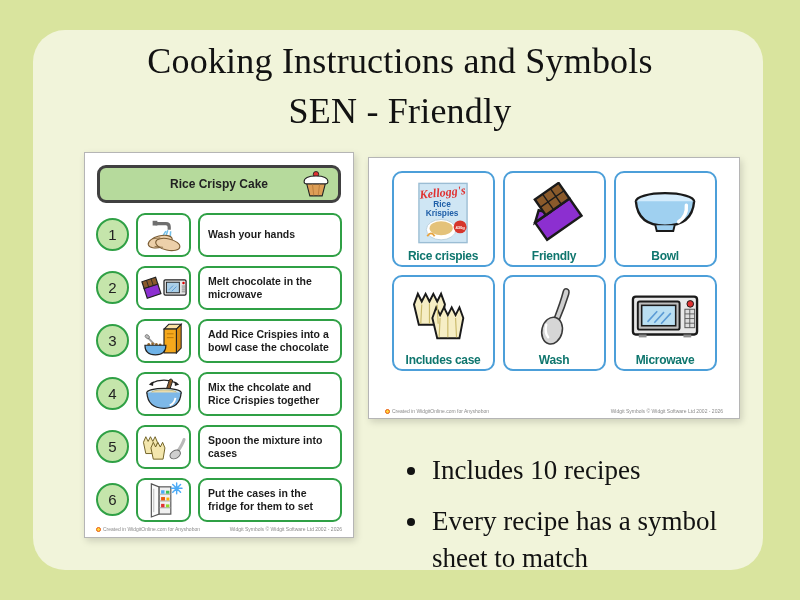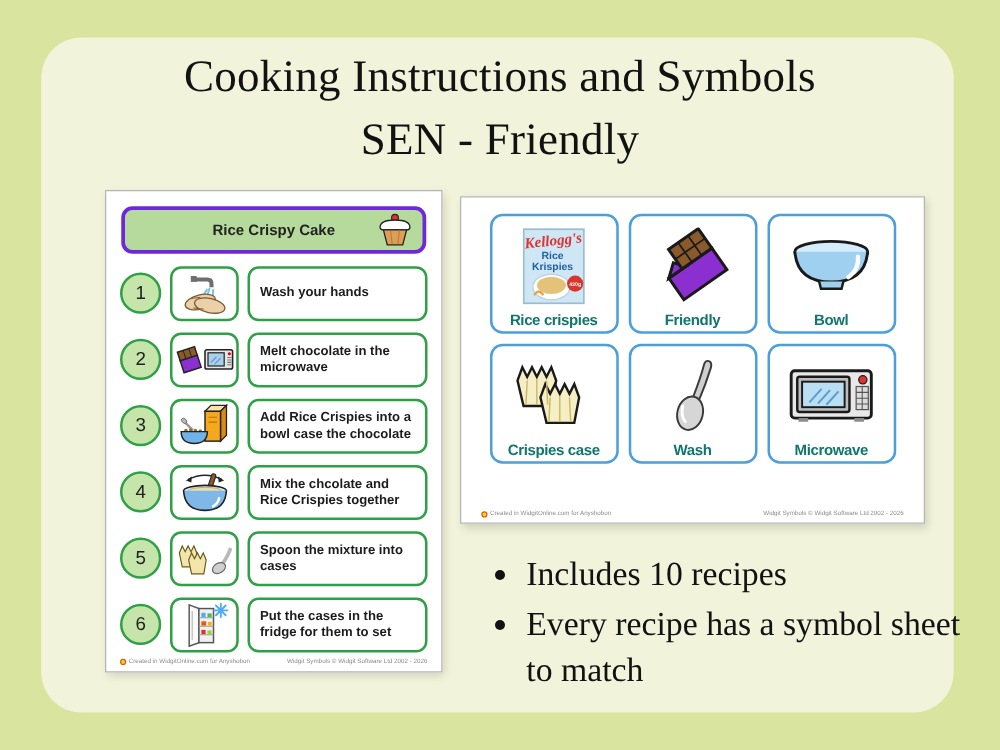--- a/index.html
+++ b/index.html
@@ -19,21 +19,21 @@
     font-size:36px;line-height:50px;letter-spacing:.2px;
   }
   
   .doc{background:#fff;border:1px solid #b5b5b5;box-shadow:2px 3px 7px rgba(0,0,0,.15);box-sizing:border-box;}
   .recipe-doc{
     position:absolute;left:84px;top:152px;width:270px;height:386px;
     display:flex;flex-direction:column;padding:8px 10px 4px 10px;
   }
   .recipe-header{
     position:relative;flex:none;height:32px;margin:4px 2px 9px 2px;
-    background:#b6da9c;border:3px solid #6d28d9;border-radius:9px;
+    background:#b6da9c;border:3px solid #404040;border-radius:9px;
     display:flex;align-items:center;justify-content:center;
   }
   .recipe-header .hdr-label{font-size:12px;font-weight:bold;color:#222;}
   .recipe-header svg{position:absolute;right:7px;top:1px;}
   .steps{display:flex;flex-direction:column;gap:8px;margin:0 1px;}
   .step-row{display:flex;align-items:center;gap:7px;height:45px;}
   .num-circle{
     flex:none;width:29px;height:29px;border-radius:50%;
     background:#c5e5ab;border:2.5px solid #2fa045;
     display:flex;align-items:center;justify-content:center;
@@ -72,21 +72,21 @@
     padding:4px 2px 2px 2px;
   }
   .sym-icon-wrap{flex:1;display:flex;align-items:center;justify-content:center;overflow:hidden;}
   .sym-label{flex:none;font-size:12px;font-weight:bold;color:#0f766e;letter-spacing:-.3px;white-space:nowrap;}
   
   .bullets{
     position:absolute;left:388px;top:438px;width:358px;
     font-family:"Liberation Serif",serif;font-size:27px;color:#121212;
     margin:0;padding:0 0 0 28px;line-height:37px;
   }
-  .bullets li{margin:3px;padding-left:2px;}
+  .bullets li{margin:14px;padding-left:2px;}
 </style>
 </head>
 <body>
 
 <div class="panel"></div>
 
 <div class="main-title">
   <div>Cooking Instructions and Symbols</div>
   <div>SEN - Friendly</div>
 </div>
@@ -283,21 +283,21 @@
       <div class="sym-icon-wrap">
         <svg width="64" height="58" viewBox="0 0 66 60">
           <g fill="#f6eec5" stroke="#1a1a1a" stroke-width="2">
             <path d="M3 17 L7 6 L11 14 L15 6 L19 14 L23 6 L27 14 L31 6 L35 17 L31 38 L8 38 Z"></path>
             <path d="M22 31 L26 20 L30 28 L34 20 L38 28 L42 20 L46 28 L50 20 L54 31 L50 52 L27 52 Z"></path>
           </g>
           <path d="M11 17 l-1 20 M19 16 l0 21 M27 17 l1 20" stroke="#c9b96a" stroke-width="1.2" fill="none"></path>
           <path d="M30 31 l-1 20 M38 30 l0 21 M46 31 l1 20" stroke="#c9b96a" stroke-width="1.2" fill="none"></path>
         </svg>
       </div>
-      <div class="sym-label">Crispies case</div>
+      <div class="sym-label">Includes case</div>
     </div>
 
     <div class="sym-card">
       <div class="sym-icon-wrap">
         <svg width="40" height="62" viewBox="0 0 40 64">
           <path d="M20 34 Q27 16 29.5 6 Q30.5 2 33.5 3 Q36.5 4 35 9 Q31 22 25 36" fill="#cfcfcf" stroke="#3a3a3a" stroke-width="1.6" stroke-linejoin="round"></path>
           <ellipse cx="18" cy="46" rx="10.5" ry="14" fill="#d6d6d6" stroke="#3a3a3a" stroke-width="1.6" transform="rotate(14 18 46)"></ellipse>
           <path d="M12 40 q-2 8 2 13" stroke="#fff" stroke-width="2.4" fill="none" stroke-linecap="round"></path>
         </svg>
       </div>

